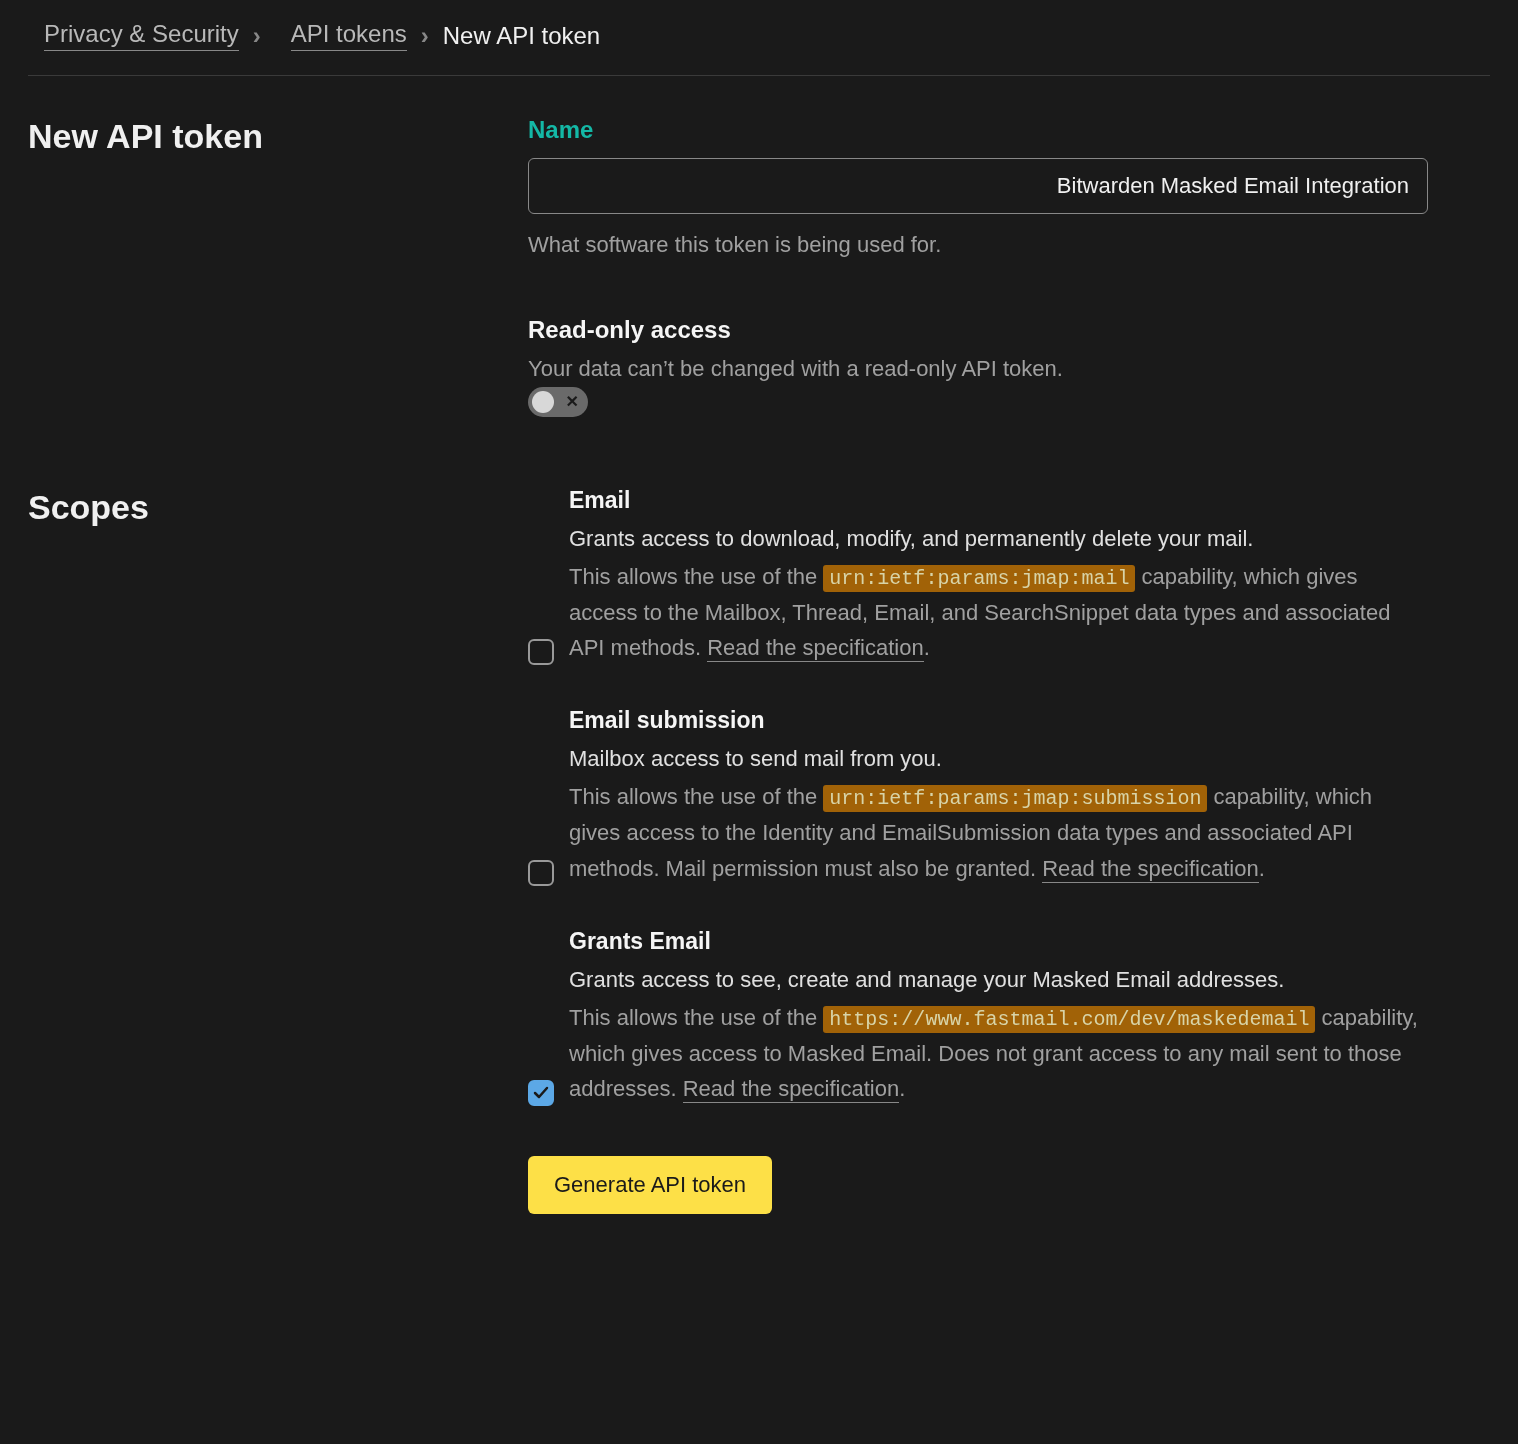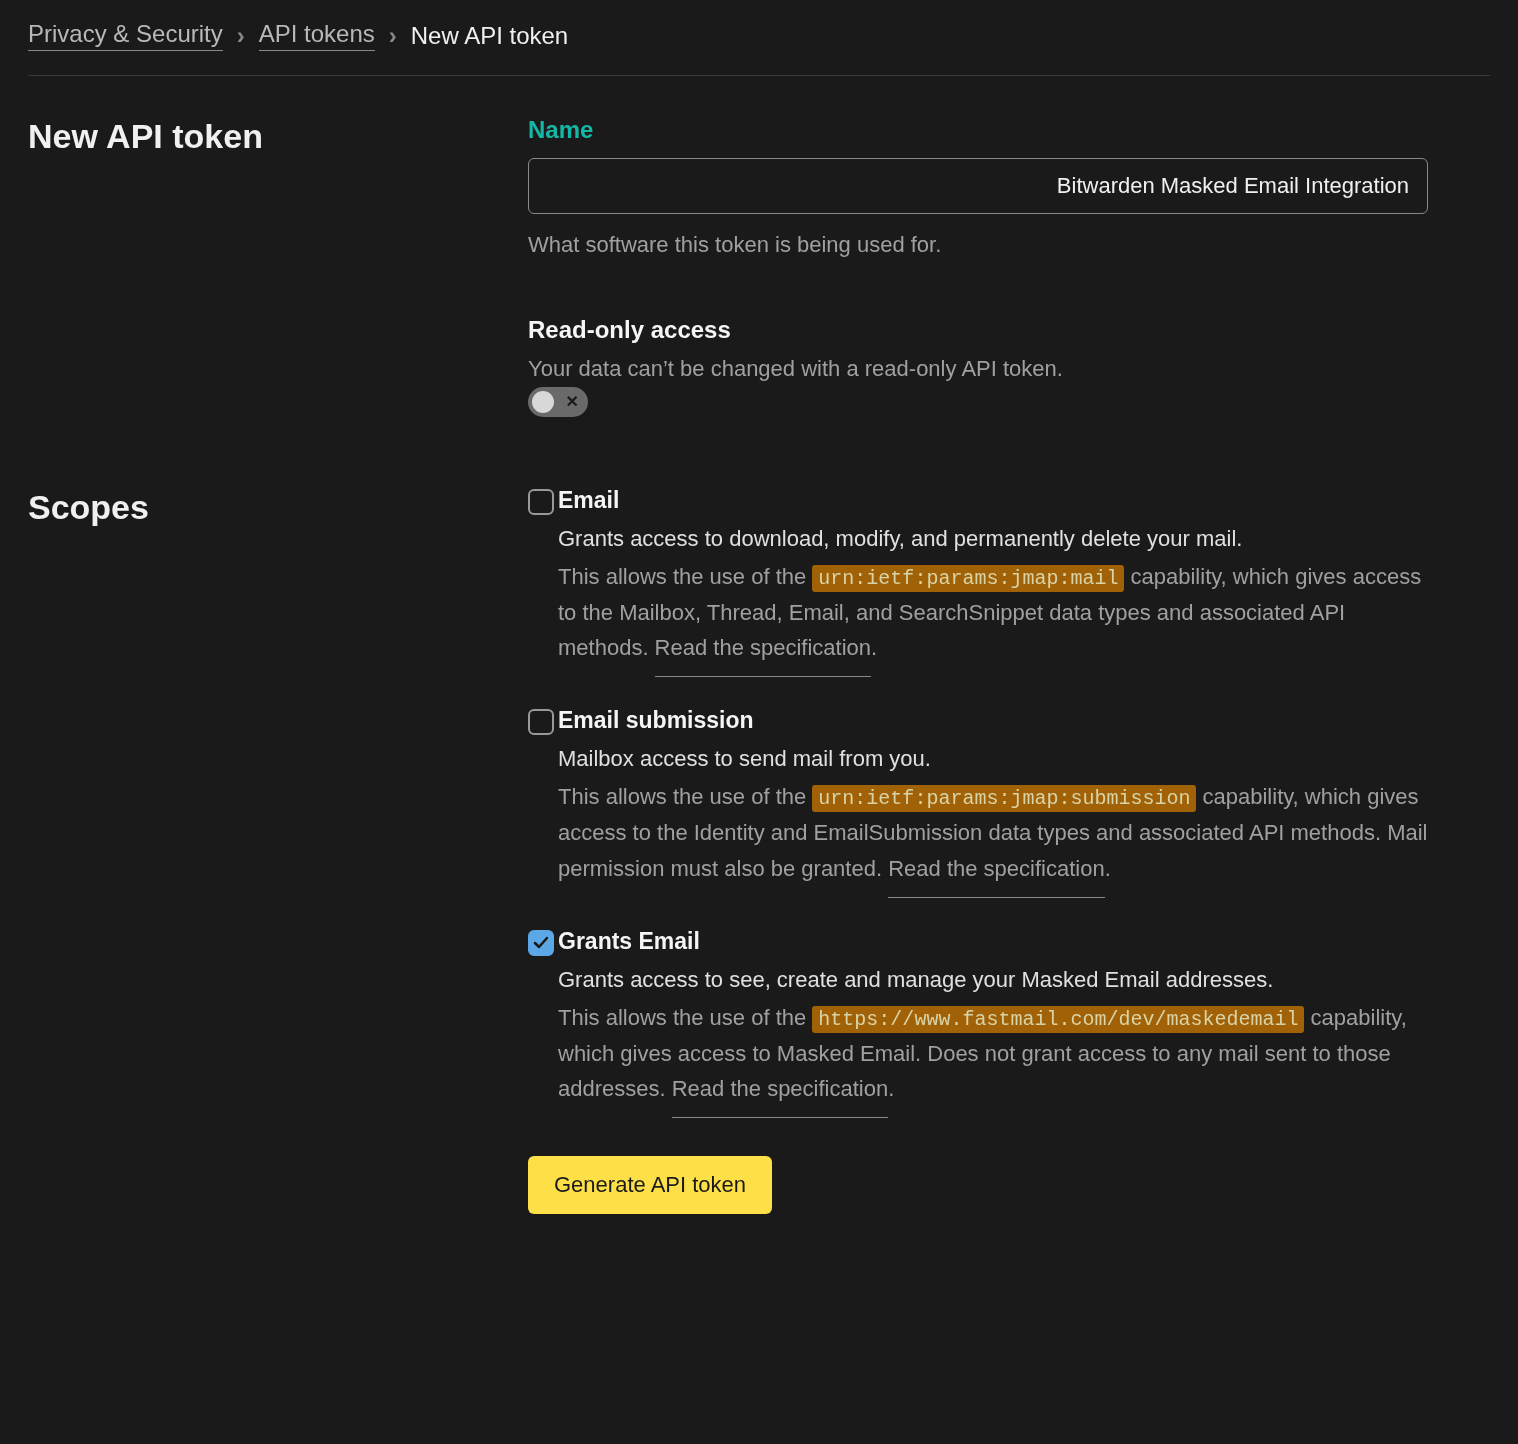--- a/index.html
+++ b/index.html
@@ -23,20 +23,21 @@
     color: #b8b8b8;
     padding-bottom: 24px;
     border-bottom: 1px solid #3a3a3a;
     margin-bottom: 40px;
   }
   .breadcrumb a {
     color: #b8b8b8;
     text-decoration: none;
     border-bottom: 1px solid #888;
     padding-bottom: 2px;
+    margin-left: 16px;
   }
   .breadcrumb .current {
     color: #f0f0f0;
     font-weight: 500;
   }
   .breadcrumb .sep {
     color: #888;
     font-weight: 600;
   }
   .content {
@@ -116,22 +117,22 @@
     font-weight: 700;
     line-height: 1;
   }
   .scope-list {
     display: flex;
     flex-direction: column;
     gap: 42px;
   }
   .scope {
     display: flex;
-    gap: 4px;
-    align-items: flex-start;
+    gap: 15px;
+    align-items: flex-end;
   }
   .checkbox {
     width: 26px;
     height: 26px;
     border: 2px solid #999;
     border-radius: 6px;
     flex-shrink: 0;
     margin-top: 2px;
     cursor: pointer;
     display: flex;
@@ -172,21 +173,21 @@
     background: #a16207;
     color: #d8d4a8;
     padding: 2px 6px;
     border-radius: 3px;
     font-size: 20px;
   }
   .spec-link {
     color: #a0a0a0;
     text-decoration: none;
     border-bottom: 1px solid #888;
-    padding-bottom: 16px;
+    padding-bottom: 1px;
   }
   .generate-btn {
     background: #fde047;
     color: #1a1a1a;
     font-size: 22px;
     font-weight: 500;
     border: none;
     border-radius: 6px;
     padding: 16px 26px;
     cursor: pointer;

